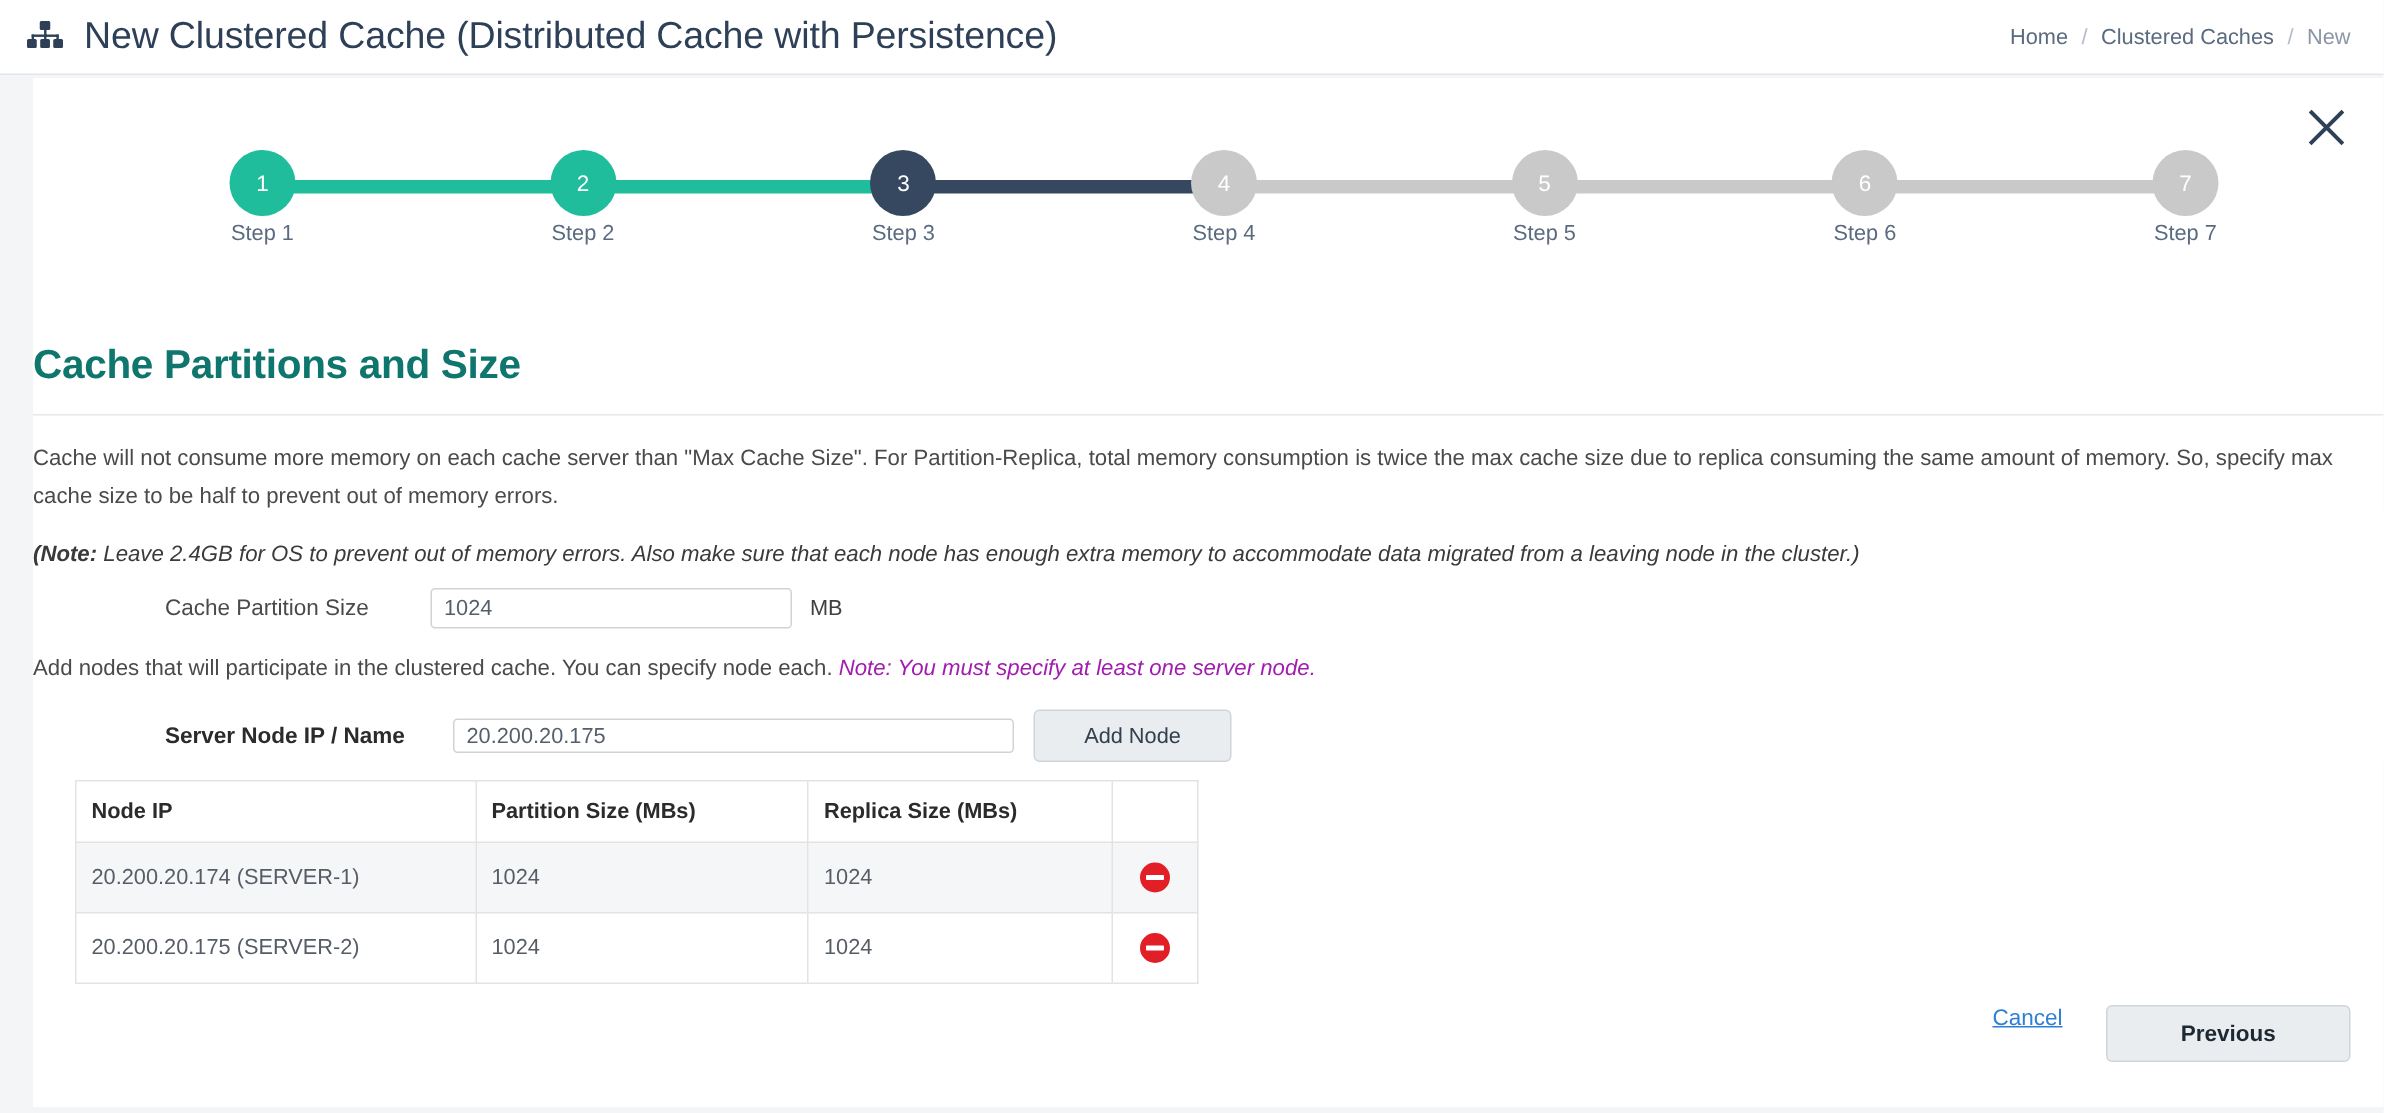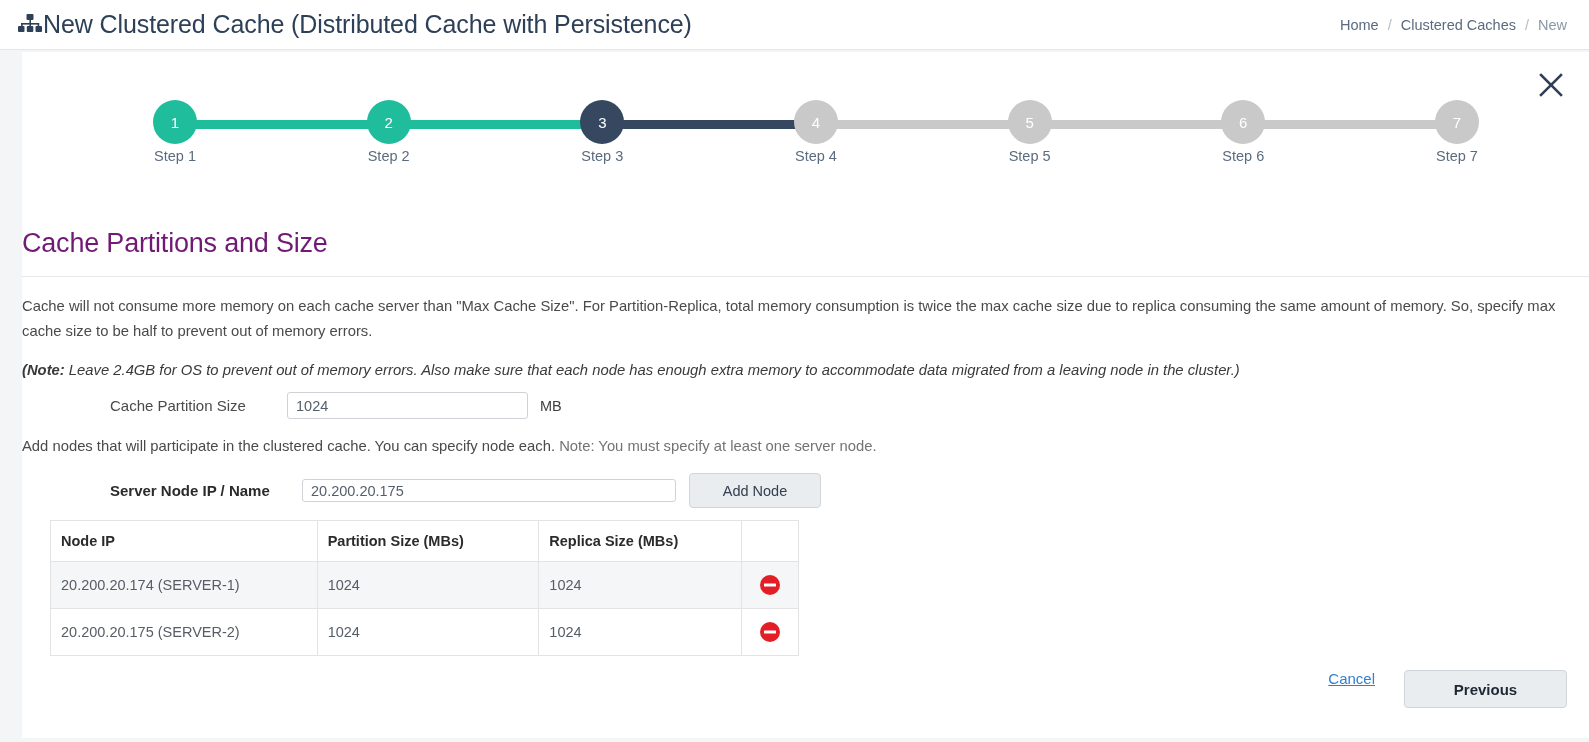--- a/index.html
+++ b/index.html
@@ -14,21 +14,21 @@
   
   .topbar {
     position: absolute; top: 0; left: 0;
     width: 1589px; height: 50px;
     background: #ffffff;
     border-bottom: 1px solid #e2e5ea;
     display: flex; align-items: center;
   }
   .topbar-left {
     display: flex; align-items: center;
-    padding-left: 17px; 
+    padding-left: 17px; gap: 13px;
   }
   .sitemap-icon { width: 26px; height: 26px; display: block; flex: 0 0 auto; }
   .page-title {
     font-size: 25px;
     color: #2e4057;
     font-weight: 400;
     white-space: nowrap;
     letter-spacing: -0.1px;
   }
   .breadcrumb {
@@ -93,22 +93,22 @@
   }
   .step-label {
     width: 44px; text-align: center;
     font-size: 14.5px; color: #5b6b7f;
     white-space: nowrap;
   }
 
   
   .section-title {
     position: absolute; top: 176px; left: 0;
-    font-size: 27px; color: #701a75;
-    font-weight: 400; letter-spacing: -0.2px;
+    font-size: 27px; color: #0f766e;
+    font-weight: 700; letter-spacing: -0.2px;
   }
   .hr {
     position: absolute; top: 224px; left: 0;
     width: 1567px; height: 1px; background: #e8e8e8;
   }
 
   
   .desc {
     position: absolute; top: 242px; left: 0;
     width: 1545px;
@@ -145,21 +145,21 @@
   .psize-unit {
     margin-left: 12px; font-size: 14.5px; color: #404040;
   }
 
   
   .addnodes-line {
     position: absolute; top: 386px; left: 0;
     font-size: 14.8px; color: #4a4a4a;
   }
   .red-note {
-    color: #737373; 
+    color: #a21caf; font-style: italic;
   }
 
   
   .node-row {
     position: absolute; top: 421px; left: 88px;
     display: flex; align-items: center;
   }
   .node-label {
     width: 192px;
     font-size: 15px; color: #2b2b2b; font-weight: bold;

